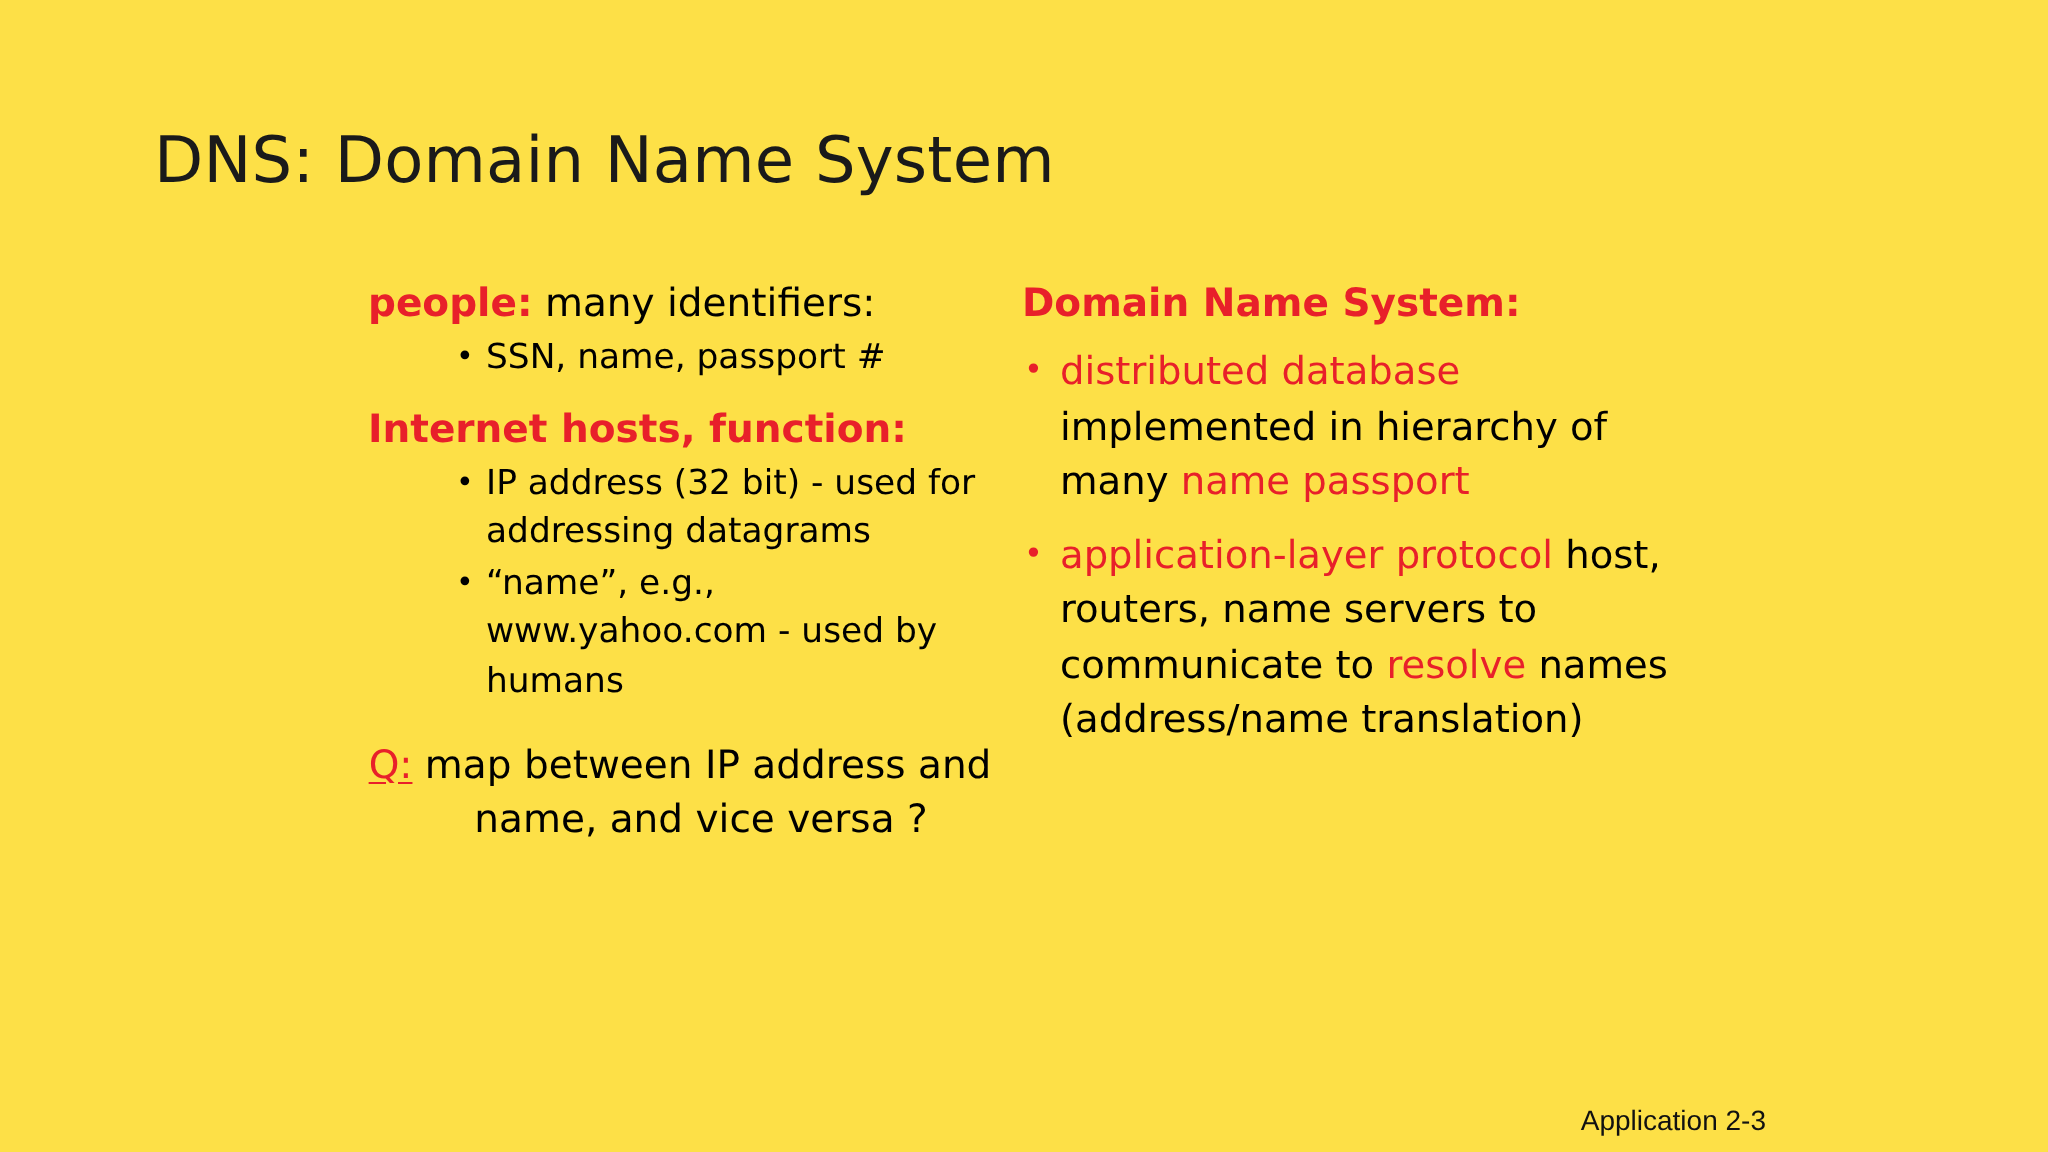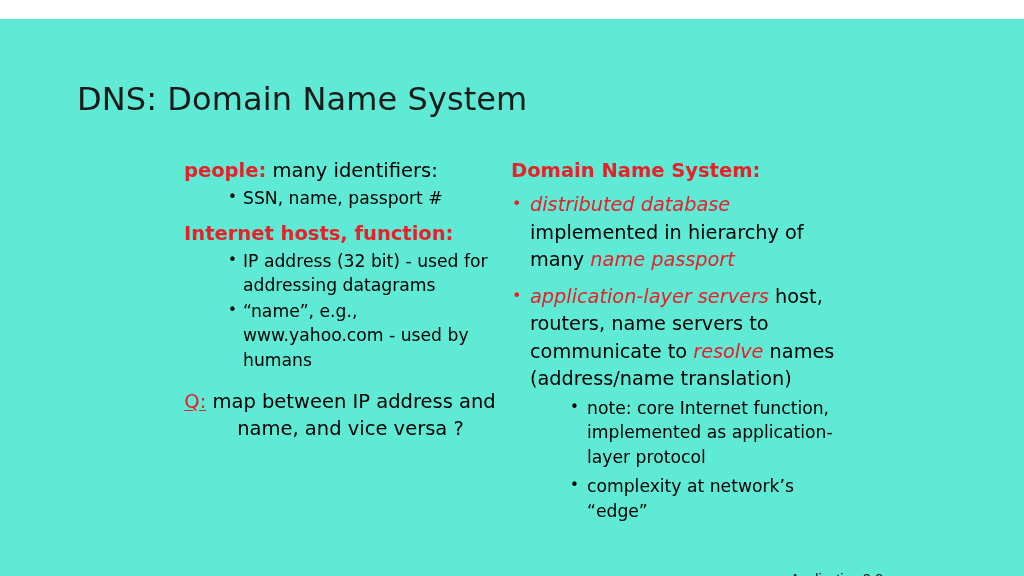--- a/index.html
+++ b/index.html
@@ -13,22 +13,21 @@
     position: relative;
     overflow: hidden;
     font-family: "DejaVu Sans", "Liberation Sans", sans-serif;
     color: #000000;
     -webkit-font-smoothing: antialiased;
   }
 
   .slide {
     position: absolute;
     inset: 0;
-    background: #5eead4;
-    margin-top: 19px;
+    background: #fde047;
   }
 
   
   .slide-title {
     position: absolute;
     left: 77px;
     top: 60px;
     font-size: 32px;
     font-weight: 400;
     line-height: 40px;
@@ -56,21 +55,20 @@
     font-size: 19.5px;
     line-height: 27px;
     font-weight: 400;
     margin: 0;
     white-space: nowrap;
   }
   .red { color: #e8202a; font-weight: bold; }
   .blk { color: #000000; }
   .red-i {
     color: #e8202a;
-    font-style: italic;
   }
 
   
   ul.lvl1, ul.lvl2 {
     list-style: none;
     margin: 0;
     padding: 0;
   }
 
   
@@ -206,25 +204,21 @@
   </div>
 
   <div class="col-right">
 
     <div class="head-line">
       <span class="red">Domain Name System:</span>
     </div>
 
     <ul class="lvl1">
       <li><span class="red-i">distributed database</span><span class="blk"> implemented in hierarchy of many </span><span class="red-i">name passport</span></li>
-      <li><span class="red-i">application-layer servers</span><span class="blk"> host, routers, name servers to communicate to </span><span class="red-i">resolve</span><span class="blk"> names (address/name translation)</span>
-        <ul class="lvl2">
-          <li>note: core Internet function, implemented as application-layer protocol</li>
-          <li>complexity at network’s “edge”</li>
-        </ul>
+      <li><span class="red-i">application-layer protocol</span><span class="blk"> host, routers, name servers to communicate to </span><span class="red-i">resolve</span><span class="blk"> names (address/name translation)</span>
       </li>
     </ul>
 
   </div>
 
   <div class="footer">Application  2-3</div>
 
 </div>
 
 </body></html>

